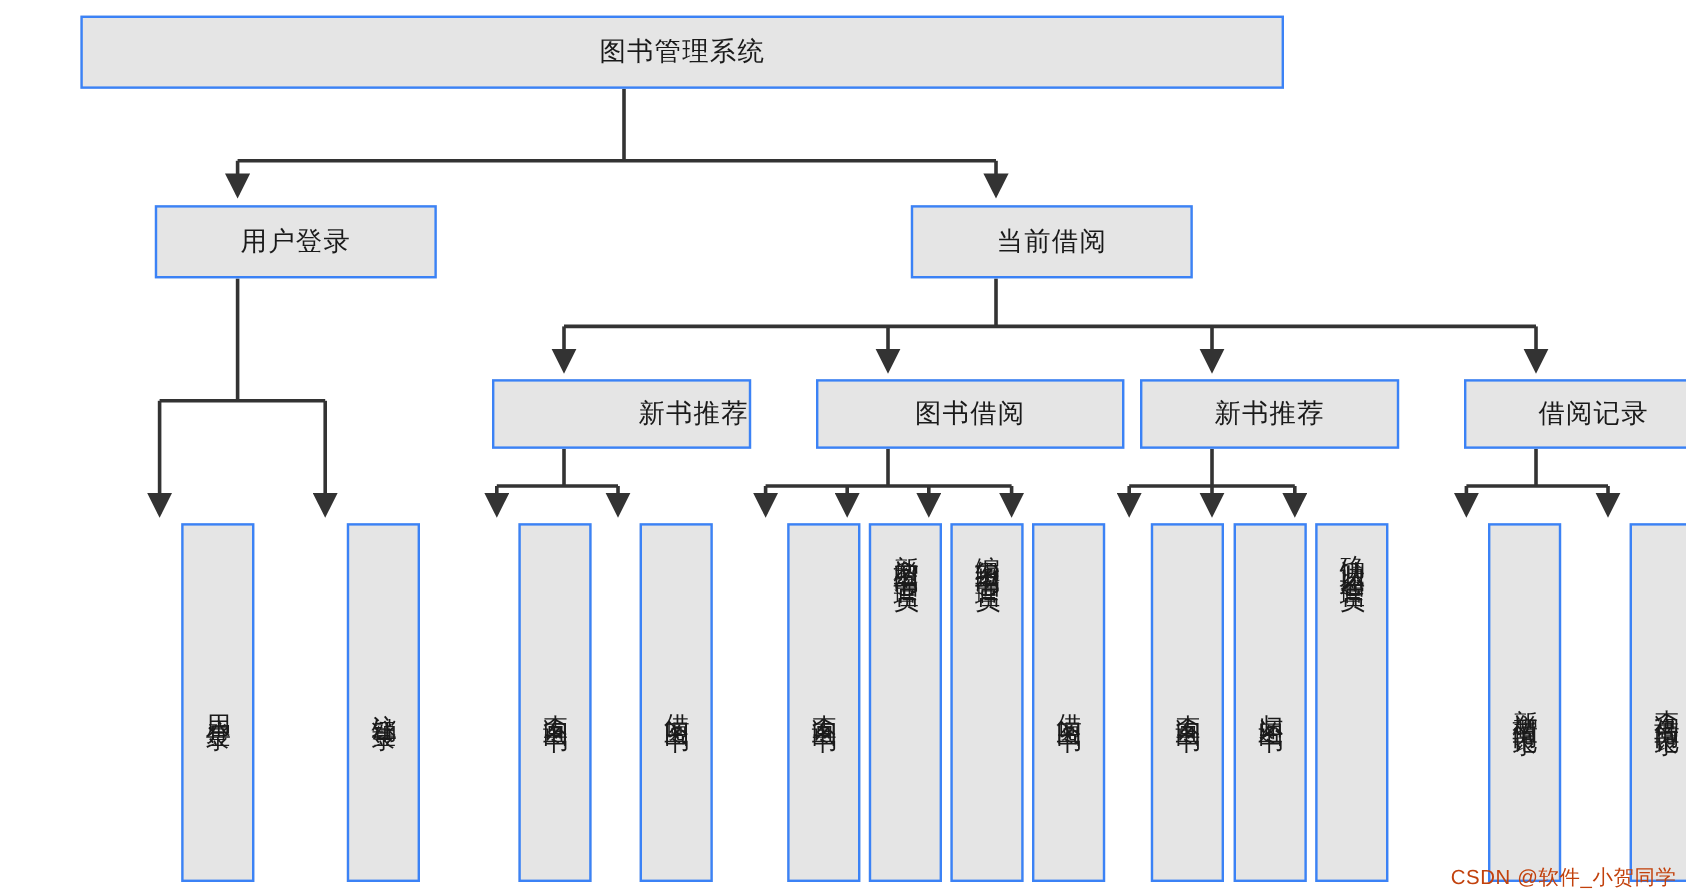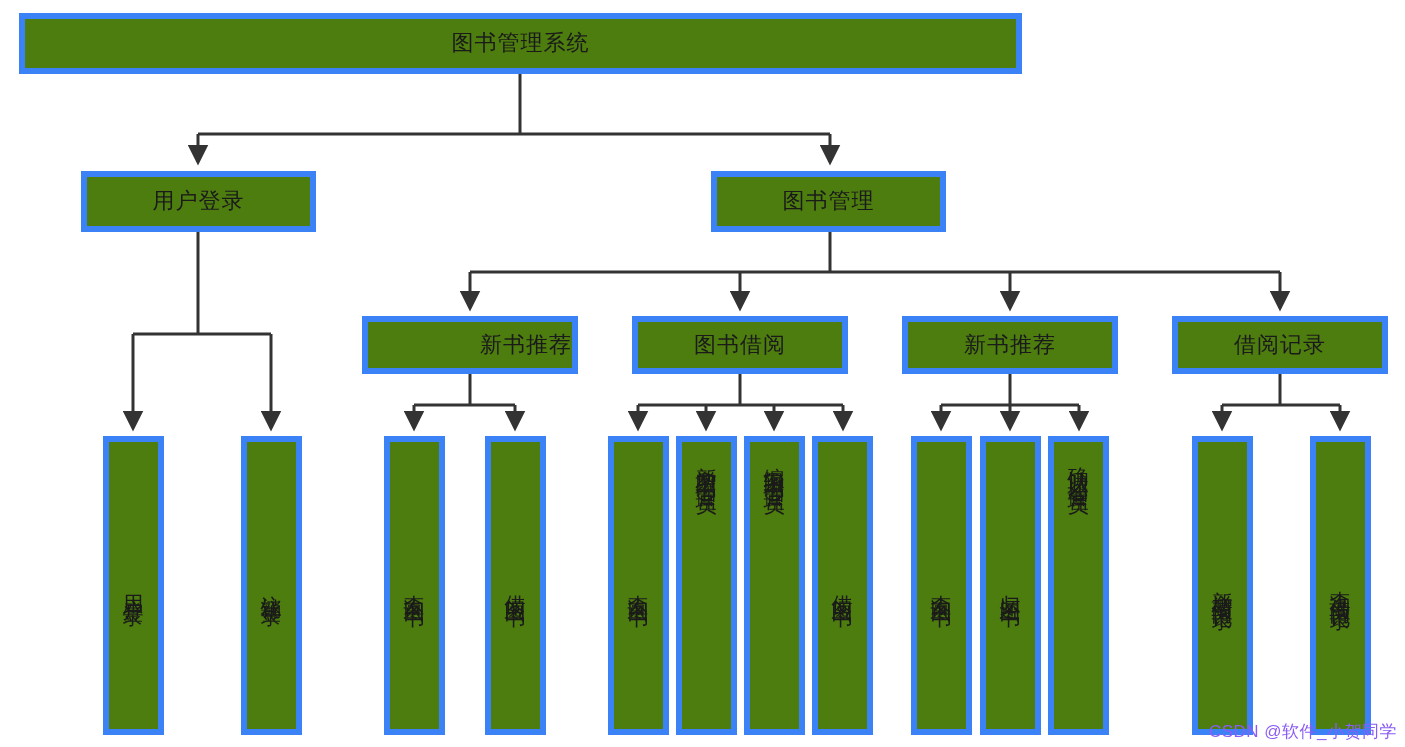--- a/index.html
+++ b/index.html
@@ -10,26 +10,27 @@
     font-family:"Liberation Sans","DejaVu Sans",sans-serif;
     overflow:hidden;
     position:relative;
   }
   #canvas{position:absolute;left:0;top:0;width:1405px;height:747px;}
   svg#edges{position:absolute;left:0;top:0;width:1405px;height:747px;pointer-events:none;}
 
   .node{
     position:absolute;
     box-sizing:border-box;
-    background:#4d7c0f;
-    border:6px solid #3b82f6;
+    background:#e5e5e5;
+    border:2px solid #3b82f6;
     display:flex;
     align-items:center;
     justify-content:center;
     color:#1a1a1a;
+    margin-left:48px;
   }
   .node.h{
     
   }
   .node .lbl{
     font-size:22px;
     letter-spacing:1px;
     line-height:1.1;
     white-space:nowrap;
   }
@@ -49,21 +50,21 @@
   }
   .node.v.mid{
     align-items:center;
     padding-top:0;
   }
   #watermark{
     position:absolute;
     right:8px;
     bottom:4px;
     font-size:17px;
-    color:#8b5cf6;
+    color:#c2410c;
     white-space:nowrap;
     letter-spacing:0.5px;
     margin-left:38px;
   }
 </style>
 </head>
 <body>
 
 <div id="canvas">
 
@@ -118,27 +119,27 @@
   </svg>
 
   <div class="node h" style="left:19px;top:13px;width:1003px;height:61px;">
     <span class="lbl">图书管理系统</span>
   </div>
 
   <div class="node h" style="left:81px;top:171px;width:235px;height:61px;">
     <span class="lbl">用户登录</span>
   </div>
   <div class="node h" style="left:711px;top:171px;width:235px;height:61px;">
-    <span class="lbl">图书管理</span>
+    <span class="lbl">当前借阅</span>
   </div>
 
   <div class="node h" style="left:362px;top:316px;width:216px;height:58px;justify-content:flex-end;">
     <span class="lbl">新书推荐</span>
   </div>
-  <div class="node h" style="left:632px;top:316px;width:216px;height:58px;">
+  <div class="node h" style="left:632px;top:316px;width:257px;height:58px;">
     <span class="lbl">图书借阅</span>
   </div>
   <div class="node h" style="left:902px;top:316px;width:216px;height:58px;">
     <span class="lbl">新书推荐</span>
   </div>
   <div class="node h" style="left:1172px;top:316px;width:216px;height:58px;text-align:right;">
     <span class="lbl">借阅记录</span>
   </div>
 
   <div class="node v mid" style="left:103px;top:436px;width:61px;height:299px;">

